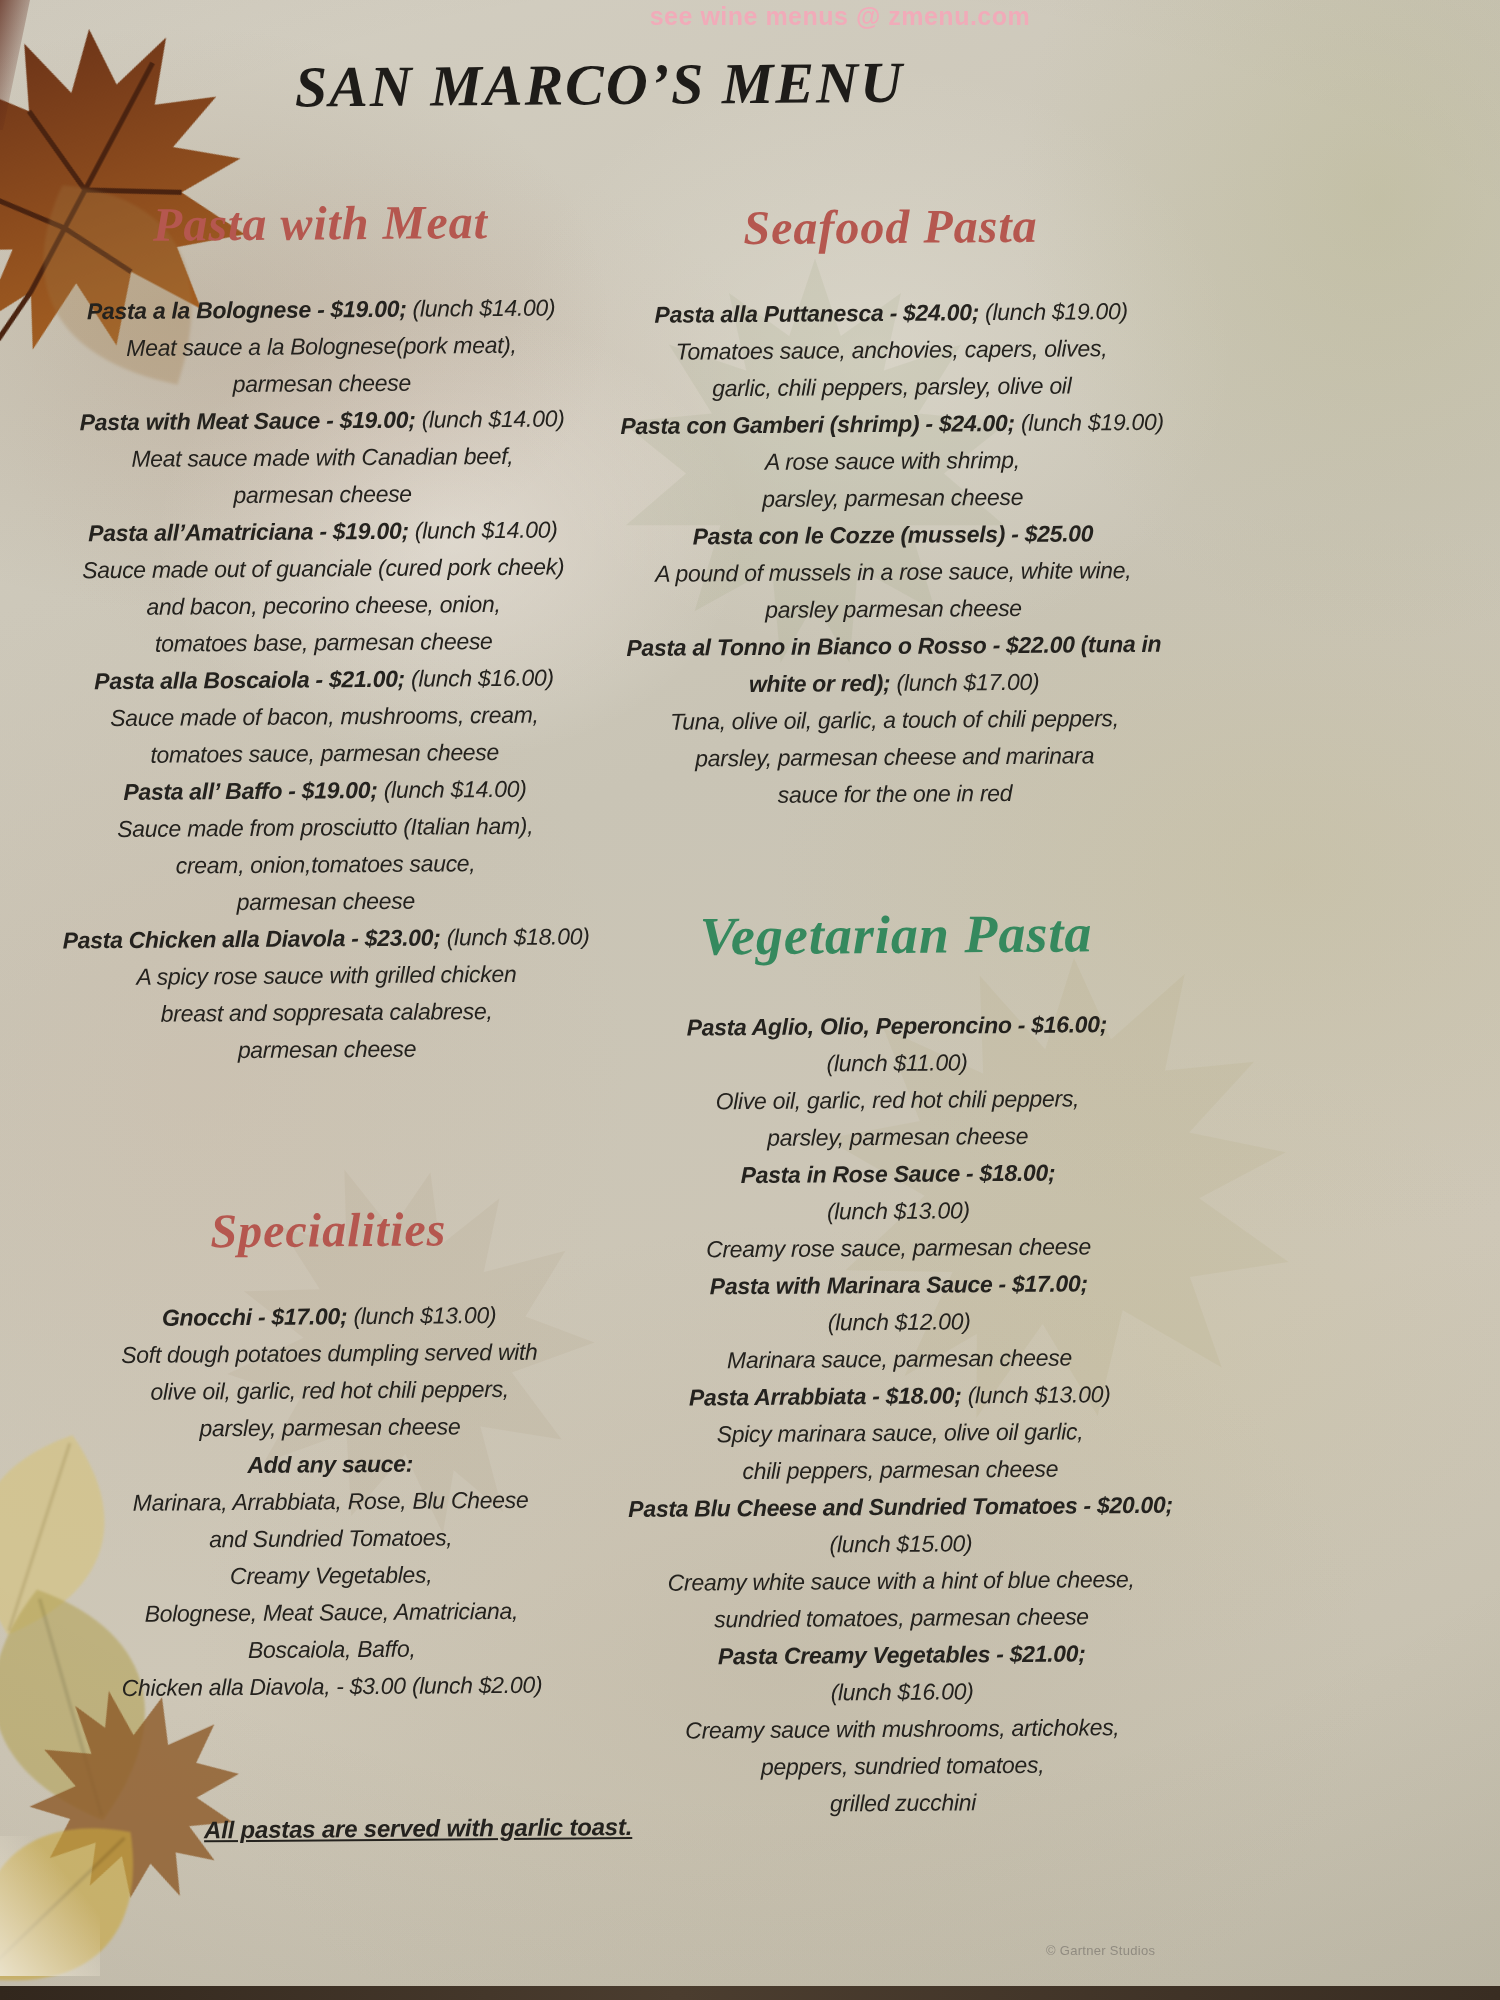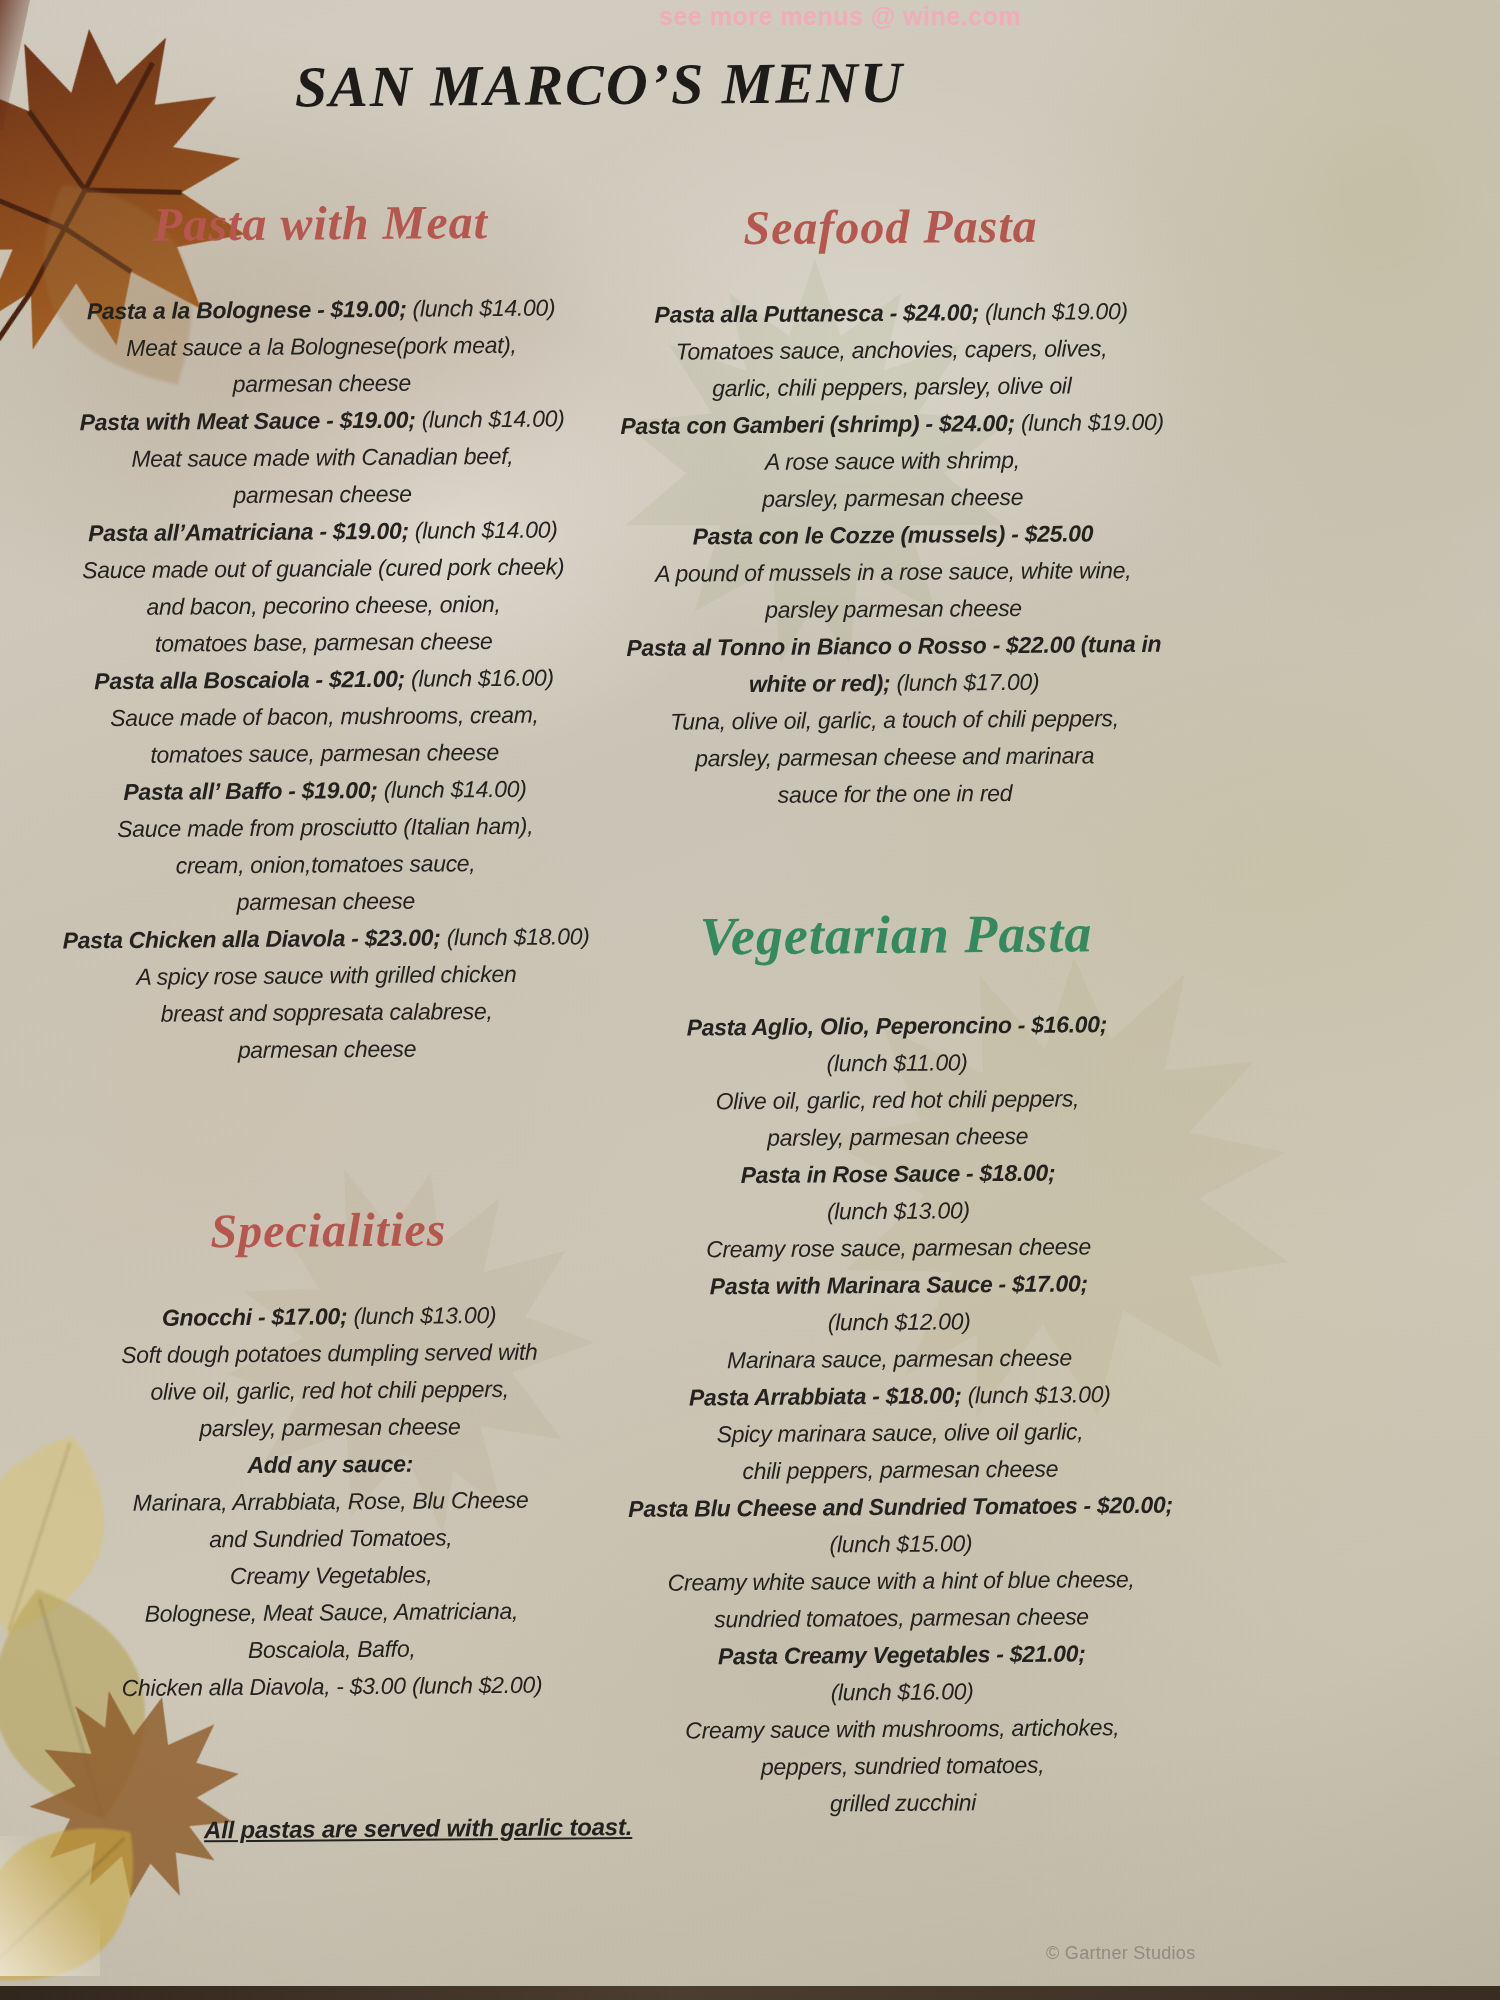--- a/index.html
+++ b/index.html
@@ -46,21 +46,21 @@
     white-space:pre;text-align:center;}
   .item-head{font-weight:700;}
   .head-lunch{font-weight:400;}
   .item-subhead{font-weight:700;}
   .footer-note{position:absolute;top:1812px;left:150px;width:520px;text-align:center;
     font-size:24px;font-weight:600;text-decoration:underline;letter-spacing:-0.2px;}
   .watermark{position:absolute;top:2px;left:600px;width:480px;text-align:center;
     font-style:normal;font-weight:700;font-size:25px;letter-spacing:0.5px;
     color:#f7a6b9;opacity:0.85;}
   .credit{position:absolute;top:1943px;left:1046px;font-style:normal;
-    font-size:18px;letter-spacing:0.3px;color:#8b867c;opacity:0.9;}
+    font-size:13px;letter-spacing:0.3px;color:#8b867c;opacity:0.9;}
 </style>
 </head>
 <body>
 
 <div class="photo">
   <div class="paper">
 
     <svg class="leaf" style="left:600px;top:250px;width:430px;height:430px;opacity:0.08;" viewBox="0 0 100 100">
       <path fill="#6f8048" d="M50 2 L56 20 L70 10 L66 28 L84 22 L74 38 L95 40 L80 52 L94 64 L72 64 L78 84 L60 74 L58 96 L50 82 L42 96 L40 74 L22 84 L28 64 L6 64 L20 52 L5 40 L26 38 L16 22 L34 28 L30 10 L44 20 Z"></path>
     </svg>
@@ -98,21 +98,21 @@
       <path fill="#8d5a28" d="M50 2 L56 20 L70 10 L66 28 L84 22 L74 38 L95 40 L80 52 L94 64 L72 64 L78 84 L60 74 L58 96 L50 82 L42 96 L40 74 L22 84 L28 64 L6 64 L20 52 L5 40 L26 38 L16 22 L34 28 L30 10 L44 20 Z"></path>
     </svg>
     <svg class="leaf" style="left:-60px;top:1800px;width:230px;height:210px;opacity:0.6;transform:rotate(46deg);filter:blur(0.8px);" viewBox="0 0 100 100">
       <path fill="#c9a83f" d="M50 0 C84 24 98 62 50 100 C2 62 16 24 50 0 Z"></path>
       <path stroke="#a3862c" stroke-width="1.5" fill="none" d="M50 4 L50 98"></path>
     </svg>
 
     <div class="corner-dark"></div>
     <div class="paper-corner"></div>
 
-    <div class="watermark">see more menus @ wine.com</div>
+    <div class="watermark">see wine menus @ zmenu.com</div>
 
     <div class="content">
       <h1 class="title">SAN MARCO’S MENU</h1>
       <div class="col col-left">
           <section class="menu-section">
             <h2 class="section-heading red">Pasta with Meat</h2>
             <div class="menu-item">
               <div class="item-head"><span class="head-name">Pasta a la Bolognese - $19.00;</span> <span class="head-lunch">(lunch $14.00)</span></div>
               <div class="item-desc">Meat sauce a la Bolognese(pork meat),
 parmesan cheese</div>

